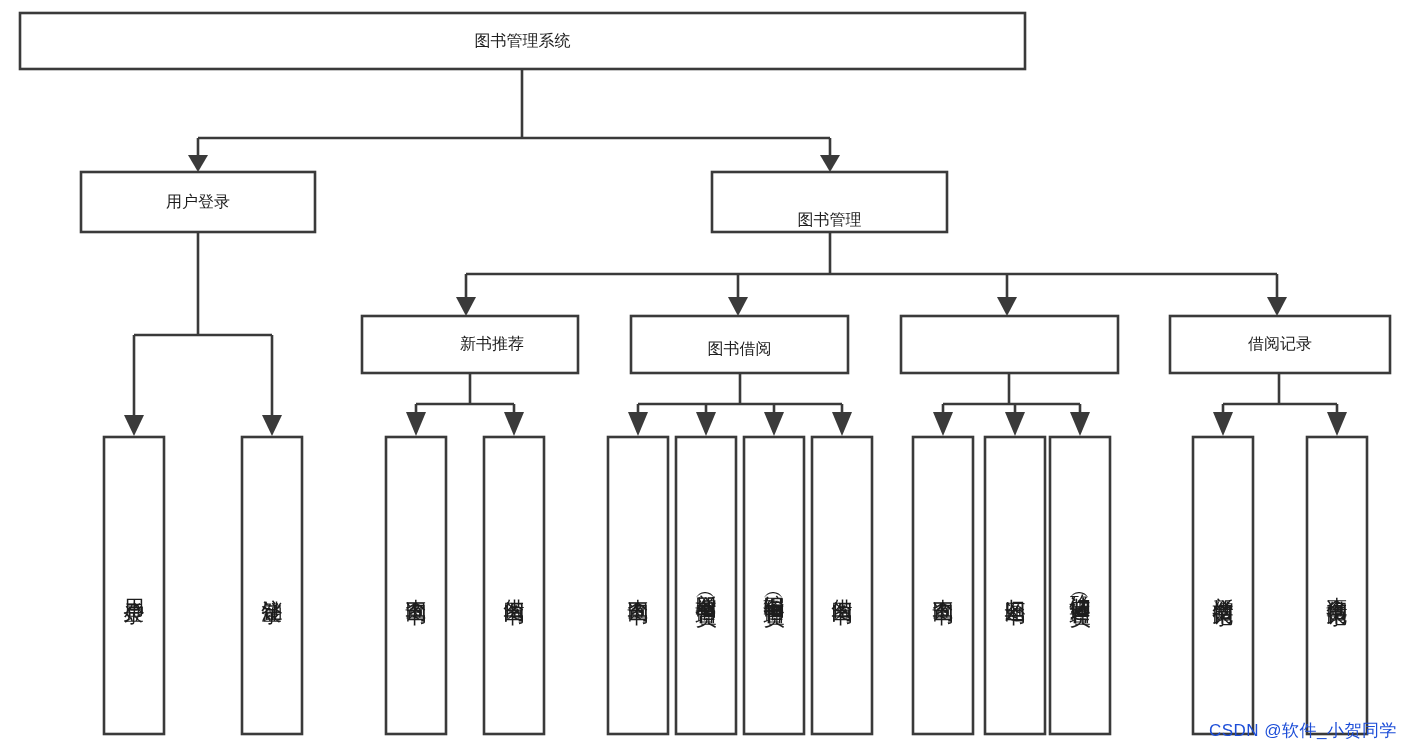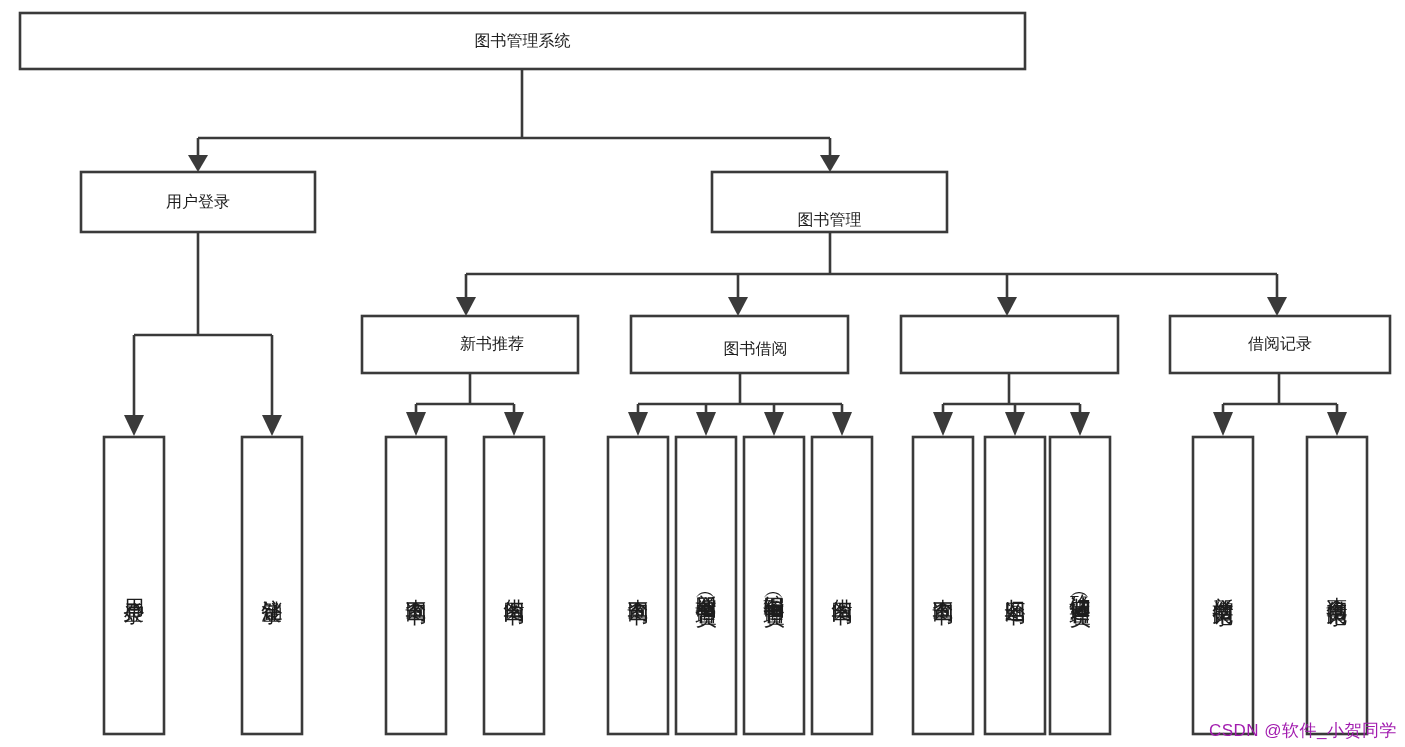--- a/index.html
+++ b/index.html
@@ -68,21 +68,21 @@
     color: #1d1d1d;
     white-space: nowrap;
     pointer-events: none;
   }
   #watermark {
     position: absolute;
     right: 8px;
     bottom: 5px;
     font-family: "Liberation Sans", "DejaVu Sans", sans-serif;
     font-size: 17px;
-    color: #a21caf;
+    color: #1d4ed8;
     letter-spacing: 0.5px;
     user-select: none;
     white-space: nowrap;
   }
 </style>
 </head>
 <body>
 
 <div id="diagram-root">
 
@@ -181,21 +181,21 @@
       <rect class="node-box" x="1307" y="437" width="60" height="297"></rect>
     </g>
   </svg>
 
   <div class="hlabel" style="left:20px; top:13px; width:1005px; height:56px;">图书管理系统</div>
 
   <div class="hlabel" style="left:81px; top:172px; width:234px; height:60px;">用户登录</div>
   <div class="hlabel" style="left:712px; top:172px; width:235px; height:60px;margin-top:18px;">图书管理</div>
 
   <div class="hlabel" style="left:362px; top:316px; width:260px; height:57px;">新书推荐</div>
-  <div class="hlabel" style="left:631px; top:316px; width:217px; height:67px;margin-left:16px;">图书借阅</div>
+  <div class="hlabel" style="left:631px; top:316px; width:217px; height:67px;">图书借阅</div>
   <div class="hlabel" style="left:1170px; top:316px; width:220px; height:57px;">借阅记录</div>
 
   <div class="vlabel" style="left:104px; top:437px; width:60px; height:297px;">用户登录</div>
   <div class="vlabel" style="left:242px; top:437px; width:60px; height:297px;">注销登录</div>
 
   <div class="vlabel" style="left:386px; top:437px; width:60px; height:297px;">查询图书</div>
   <div class="vlabel" style="left:484px; top:437px; width:60px; height:297px;">借阅图书</div>
 
   <div class="vlabel" style="left:608px; top:437px; width:60px; height:297px;">查询图书</div>
   <div class="vlabel" style="left:676px; top:437px; width:60px; height:297px;">新增图书（管理员）</div>

